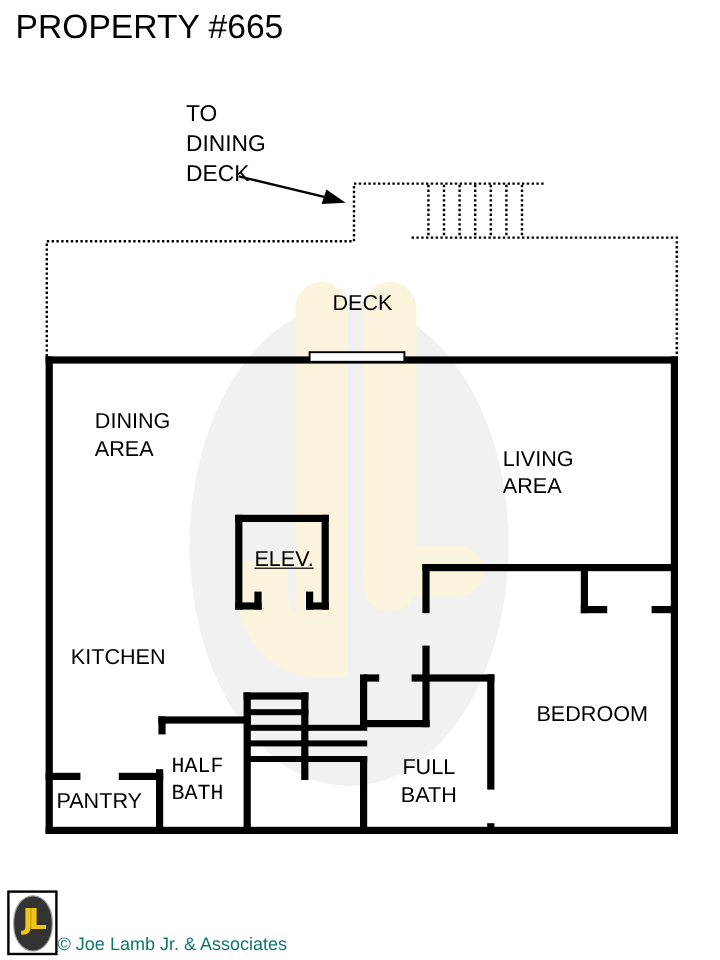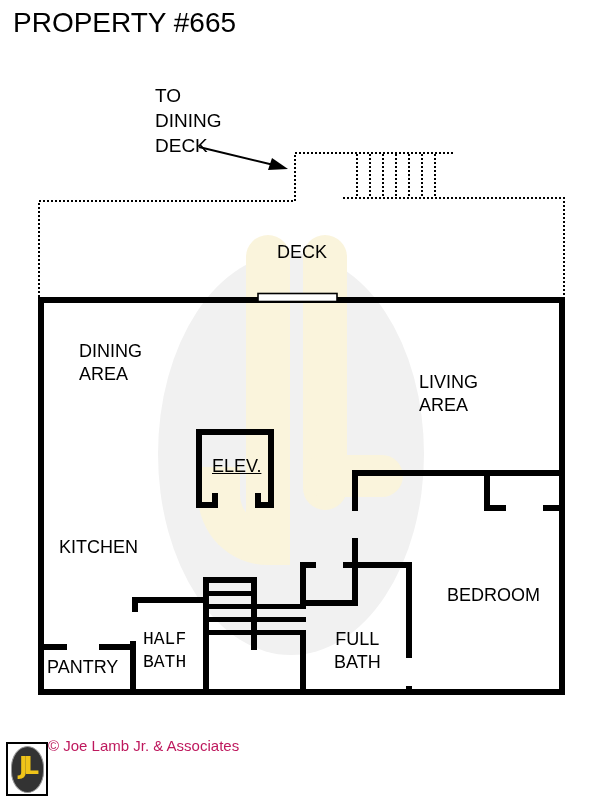--- a/index.html
+++ b/index.html
@@ -25,21 +25,21 @@
   .svg-layer{position:absolute;left:0;top:0;}
 
   
   .logo-box{position:absolute;left:6px;top:742px;width:38px;height:50px;
             border:2px solid #000;background:#fff;}
   .logo-oval{position:absolute;left:3px;top:2px;width:31px;height:45px;background:#333;
              border:1px solid #999;border-radius:50% / 46%;}
   .logo-jl{position:absolute;left:0;top:8px;width:100%;text-align:center;
            font-family:"DejaVu Sans",sans-serif;font-weight:bold;font-size:24px;
            color:#f0c419;letter-spacing:-4px;}
-  .copyright{position:absolute;left:48px;top:737px;font-size:15px;color:#be185d;}
+  .copyright{position:absolute;left:48px;top:779px;font-size:15px;color:#0f766e;}
 </style>
 </head>
 <body>
 
 <div class="page">
 
   <div>
     <div class="wm-ellipse"></div>
     <div class="wm-letter wm-j-stem"></div>
     <div class="wm-j-hook wm-letter"></div>

